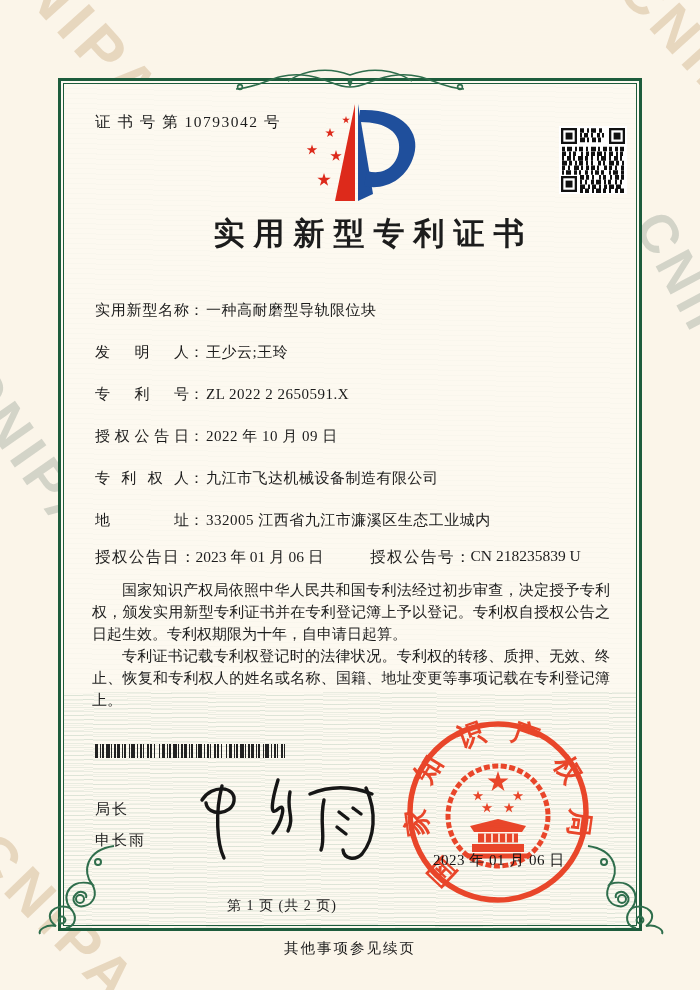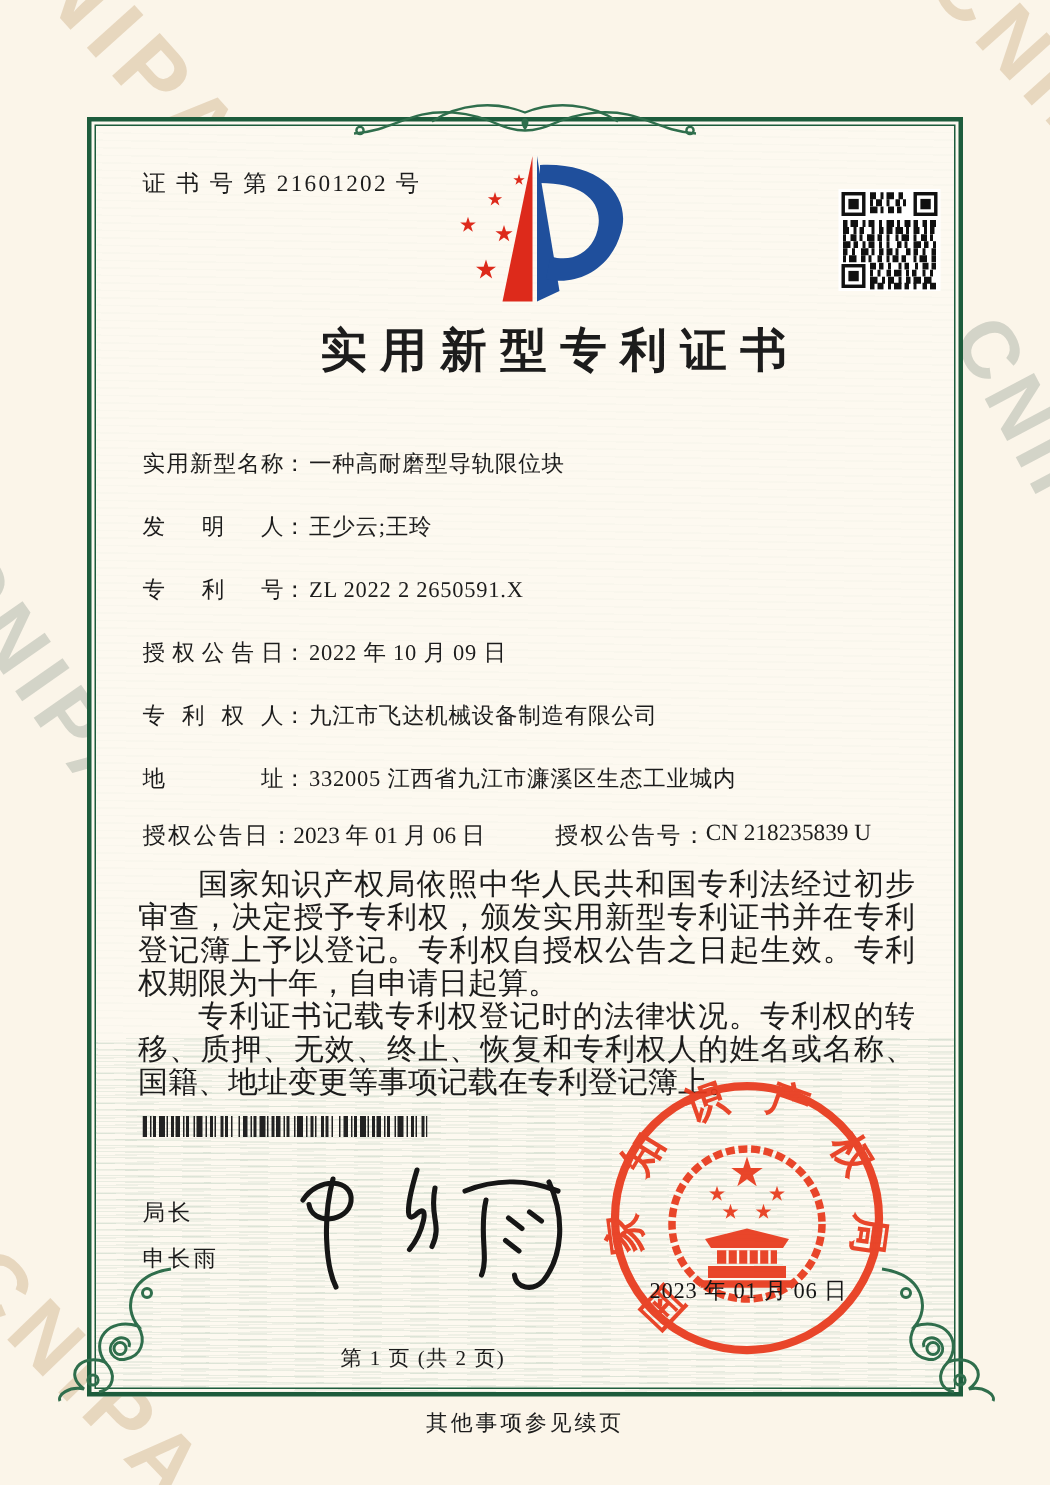--- a/index.html
+++ b/index.html
@@ -25,21 +25,21 @@
          font-size:31px;font-weight:bold;letter-spacing:9px;padding-left:9px;box-sizing:border-box;margin-left:19px;}
   .fields{position:absolute;left:95px;top:300px;width:500px;font-size:15px;}
   .field-row{display:flex;line-height:21px;margin-bottom:21px;}
   .f-label{width:94px;text-align:justify;text-align-last:justify;flex:none;}
   .f-colon{width:17px;flex:none;}
   .f-value{flex:1;letter-spacing:0.5px;}
   .grant-row{position:absolute;left:95px;top:547px;width:510px;font-size:15.5px;display:flex;}
   .grant-left{width:275px;display:flex;flex:none;}
   .grant-right{display:flex;}
   .g-label{letter-spacing:1.5px;}
-  .paras{position:absolute;left:92px;top:579px;width:518px;font-size:20px;line-height:22px;
+  .paras{position:absolute;left:92px;top:579px;width:518px;font-size:15px;line-height:22px;
          text-align:justify;}
   .paras p{margin:0;text-indent:2em;}
   .barcode{position:absolute;left:95px;top:744px;}
   .signer{position:absolute;left:95px;top:793px;font-family:"Liberation Sans","DejaVu Sans",sans-serif;
           font-size:15px;letter-spacing:2px;line-height:31px;}
   .signature{position:absolute;left:182px;top:760px;}
   .seal{position:absolute;left:398px;top:712px;opacity:.93;}
   .seal-date{position:absolute;left:433px;top:851px;font-size:15px;letter-spacing:0.5px;color:#151515;z-index:5;}
   .page-num{position:absolute;left:0;top:897px;width:564px;text-align:center;font-size:14px;letter-spacing:1px;}
   .note{position:absolute;left:0;top:939px;width:700px;text-align:center;font-size:14.5px;letter-spacing:2px;}
@@ -97,21 +97,21 @@
     <g stroke="#2f6e4c" fill="none" stroke-width="2">
       <path d="M86,4 C58,8 54,30 64,42 C44,36 32,52 42,66 C26,60 14,74 28,84 C18,82 10,88 12,92"></path>
       <path d="M64,42 C70,52 66,62 56,64 C48,66 42,58 48,52 C52,48 60,50 58,56"></path>
       <path d="M42,66 C50,74 48,84 38,86"></path>
       <circle cx="70" cy="20" r="3"></circle>
       <circle cx="34" cy="78" r="3.4"></circle>
       <circle cx="52" cy="57" r="4"></circle>
     </g>
   </svg>
 
-  <div class="cert-no">证 书 号 第 21601202 号</div>
+  <div class="cert-no">证 书 号 第 10793042 号</div>
 
   <svg class="logo" width="142" height="108" viewBox="0 0 142 108">
     <polygon points="67,6 47,103 67,103" fill="#dd2a1b"></polygon>
     <polygon points="70,6 70,103 85,96" fill="#1f4f9c"></polygon>
     <path d="M72,12 C114,10 133,34 126,57 C119,82 96,93 76,88 L79,73 C97,78 109,67 111,52 C113,35 99,24 72,24 Z" fill="#1f4f9c"></path>
     <g fill="#dd2a1b">
       <use href="#star" transform="translate(58,22) scale(4)"></use>
       <use href="#star" transform="translate(42,35) scale(5)"></use>
       <use href="#star" transform="translate(24,52) scale(5.5)"></use>
       <use href="#star" transform="translate(48,58) scale(6)"></use>

